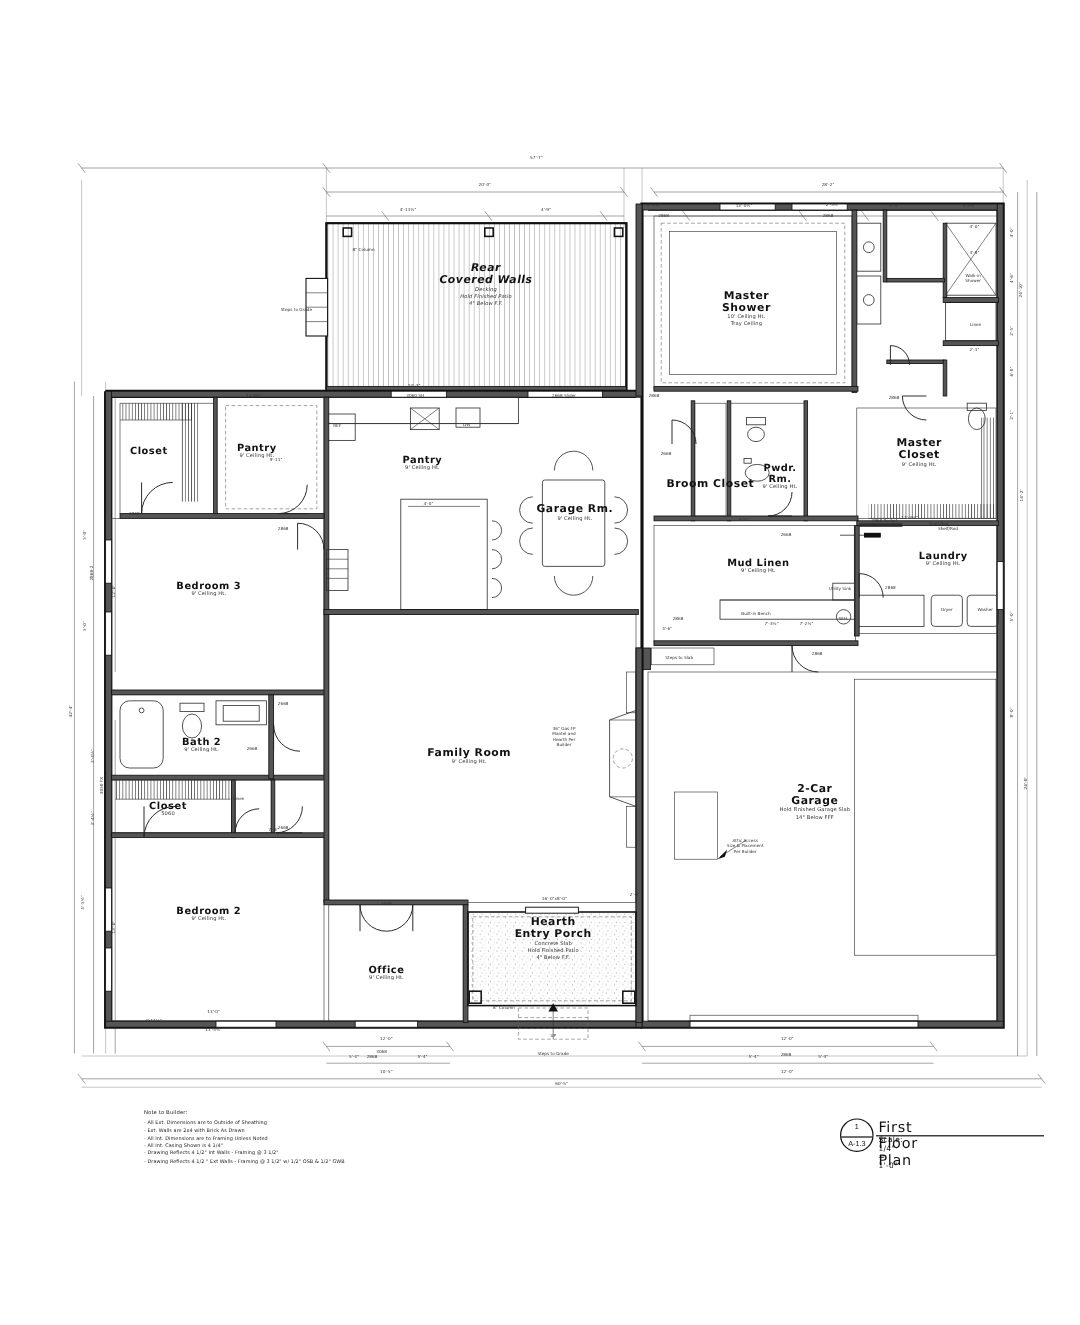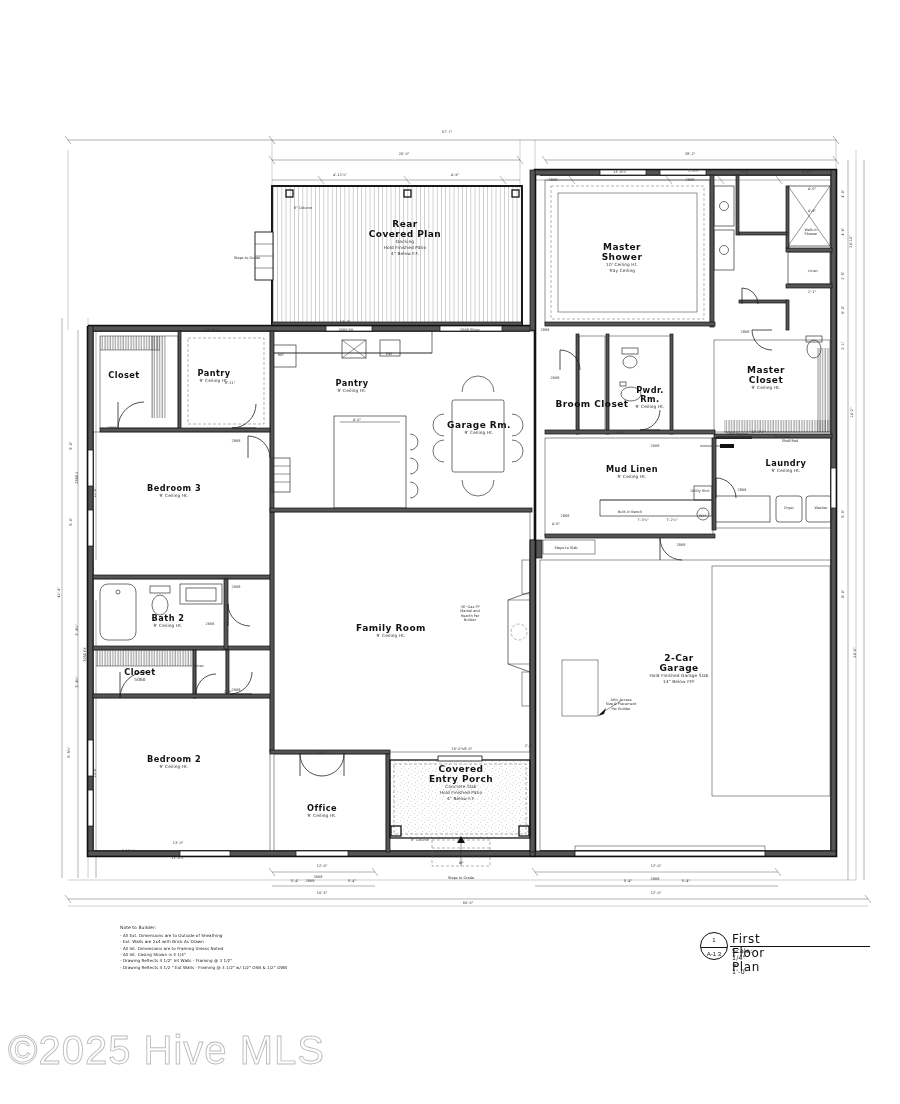--- a/index.html
+++ b/index.html
@@ -467,23 +467,23 @@
       <polygon points="457,843 465,843 461,836" fill="#111"></polygon>
     </g>
 
     <g>
       <rect x="326" y="326" width="46" height="5" fill="#fff" stroke="#111" stroke-width="0.7"></rect>
       <rect x="440" y="326" width="62" height="5" fill="#fff" stroke="#111" stroke-width="0.7"></rect>
     </g>
   </svg>
 
   <div id="room-labels">
-      <div class="rlabel" style="left: 405px; top: 238px; transform: translate(-50%, -50%);">
+      <div class="rlabel" style="left: 405px; top: 238px; transform: translate(-50%, -50%); font-style: italic;">
         <span class="nm big">Rear</span>
-        <span class="nm big">Covered Plan</span>
+        <span class="nm big">Covered Walls</span>
         <span class="sb">Decking</span>
         <span class="sb">Hold Finished Patio</span>
         <span class="sb">4" Below F.F.</span>
       </div>
       <div class="rlabel" style="left: 622px; top: 258px; transform: translate(-50%, -50%);">
         <span class="nm big">Master</span>
         <span class="nm big">Shower</span>
         <span class="sb">10' Ceiling Ht.</span>
         <span class="sb">Tray Ceiling</span>
       </div>
@@ -547,21 +547,21 @@
       </div>
       <div class="rlabel" style="left: 174px; top: 762px; transform: translate(-50%, -50%);">
         <span class="nm">Bedroom 2</span>
         <span class="sb">9' Ceiling Ht.</span>
       </div>
       <div class="rlabel" style="left: 322px; top: 811px; transform: translate(-50%, -50%);">
         <span class="nm">Office</span>
         <span class="sb">9' Ceiling Ht.</span>
       </div>
       <div class="rlabel" style="left: 461px; top: 783px; transform: translate(-50%, -50%);">
-        <span class="nm big">Covered</span>
+        <span class="nm big">Hearth</span>
         <span class="nm big">Entry Porch</span>
         <span class="sb">Concrete Slab</span>
         <span class="sb">Hold Finished Patio</span>
         <span class="sb">4" Below F.F.</span>
       </div>
     </div>
 
   <div id="annotation-layer">
       <div class="tiny c" style="left: 470px; top: 614px; transform: translate(-50%, -50%);">
         <div>36" Gas FP</div>
@@ -843,15 +843,14 @@
   <div id="titleblock">
     <div class="circ">
       <span class="cnum">1</span>
       <span class="csheet">A-1.3</span>
     </div>
     <div class="tt">First Floor Plan</div>
     <div class="rule"></div>
     <div class="ts">Scale: 1/4" = 1'-0"</div>
   </div>
 
-  <div id="watermark">©2025 Hive MLS</div>
 
 </div>
 
 </body></html>

